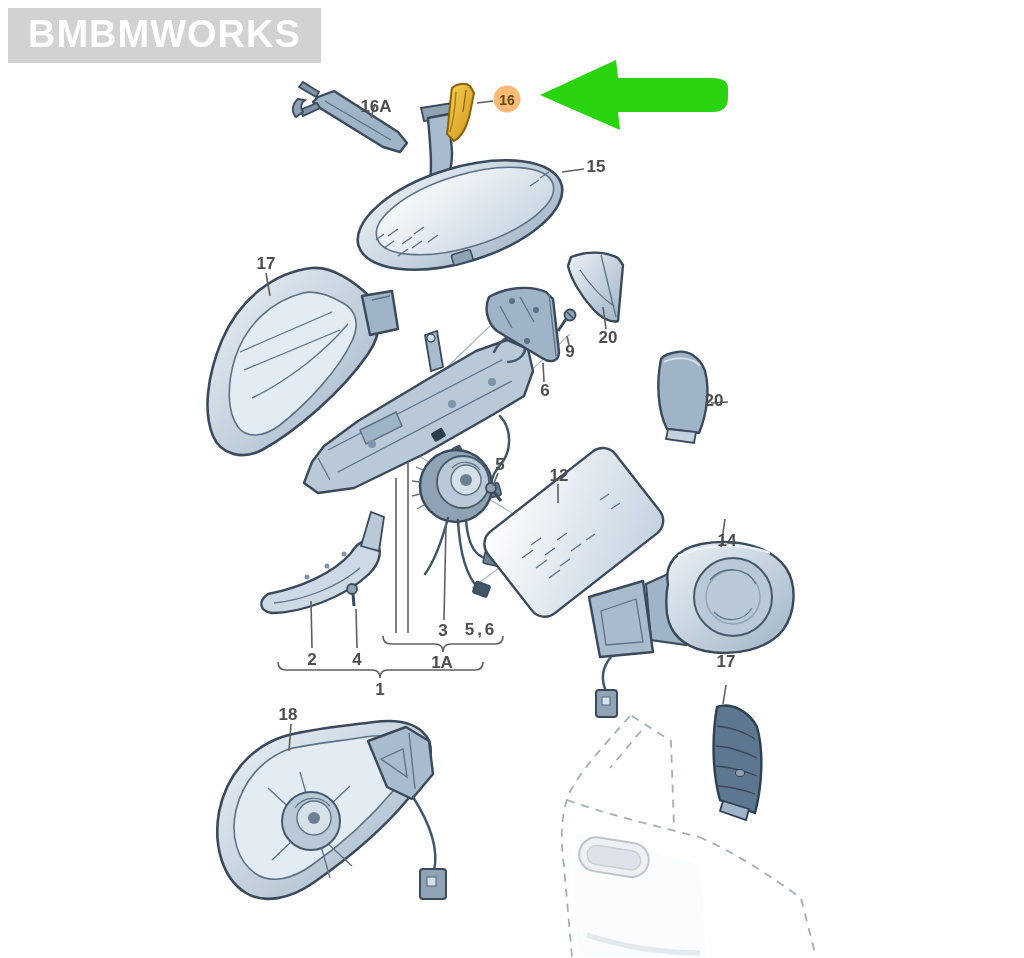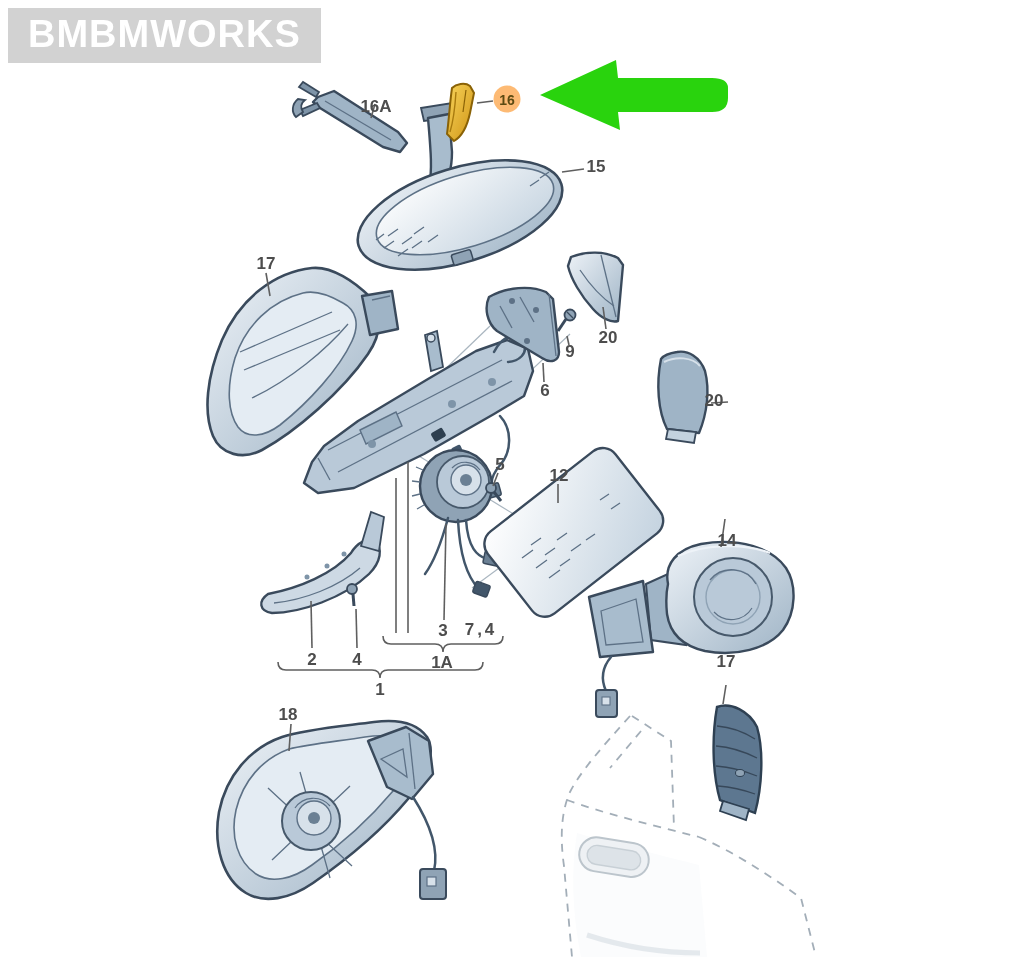--- a/index.html
+++ b/index.html
@@ -258,21 +258,21 @@
 <div class="badge" style="left:507px;top:99px">16</div>
 <div class="lbl" style="left:596px;top:167px">15</div>
 <div class="lbl" style="left:266px;top:264px">17</div>
 <div class="lbl" style="left:545px;top:391px">6</div>
 <div class="lbl" style="left:570px;top:352px">9</div>
 <div class="lbl" style="left:608px;top:338px">20</div>
 <div class="lbl" style="left:714px;top:401px">20</div>
 <div class="lbl" style="left:500px;top:465px">5</div>
 <div class="lbl" style="left:559px;top:476px">12</div>
 <div class="lbl" style="left:443px;top:631px">3</div>
-<div class="lbl sp" style="left:481px;top:630px">7,4</div>
+<div class="lbl sp" style="left:481px;top:630px">5,6</div>
 <div class="lbl" style="left:312px;top:660px">2</div>
 <div class="lbl" style="left:357px;top:660px">4</div>
 <div class="lbl" style="left:442px;top:663px">1A</div>
 <div class="lbl" style="left:380px;top:690px">1</div>
 <div class="lbl" style="left:288px;top:715px">18</div>
 <div class="lbl" style="left:727px;top:541px">14</div>
 <div class="lbl" style="left:726px;top:662px">17</div>
 
 </div>
 

